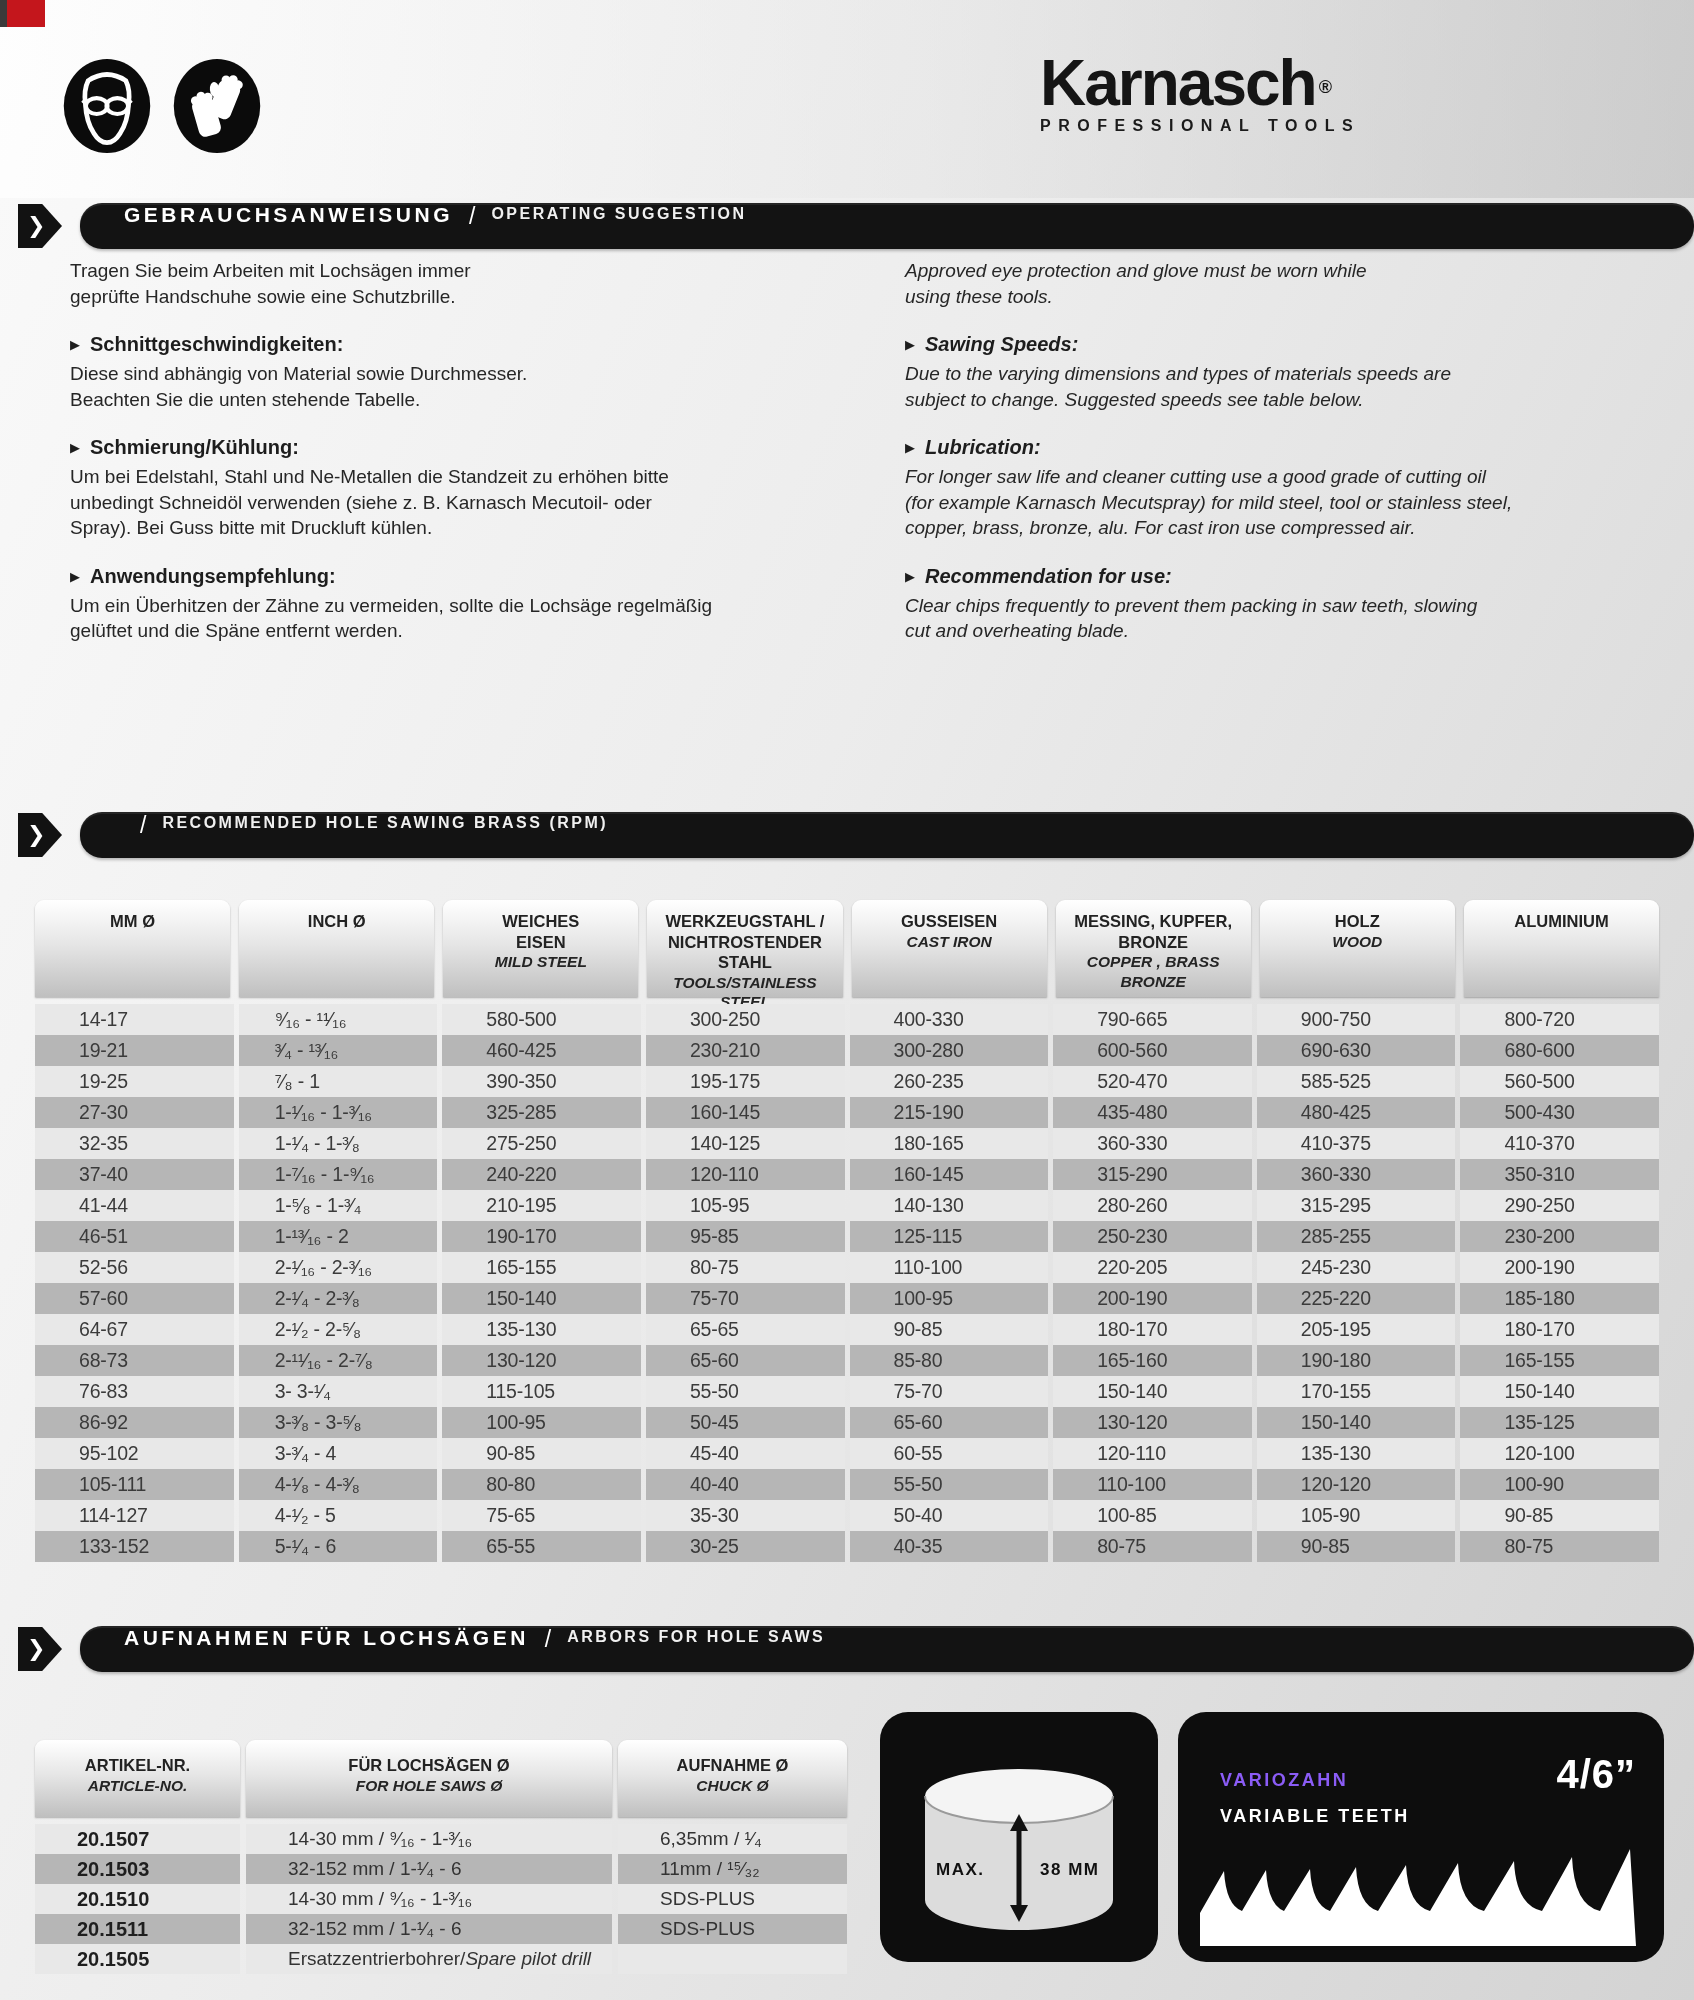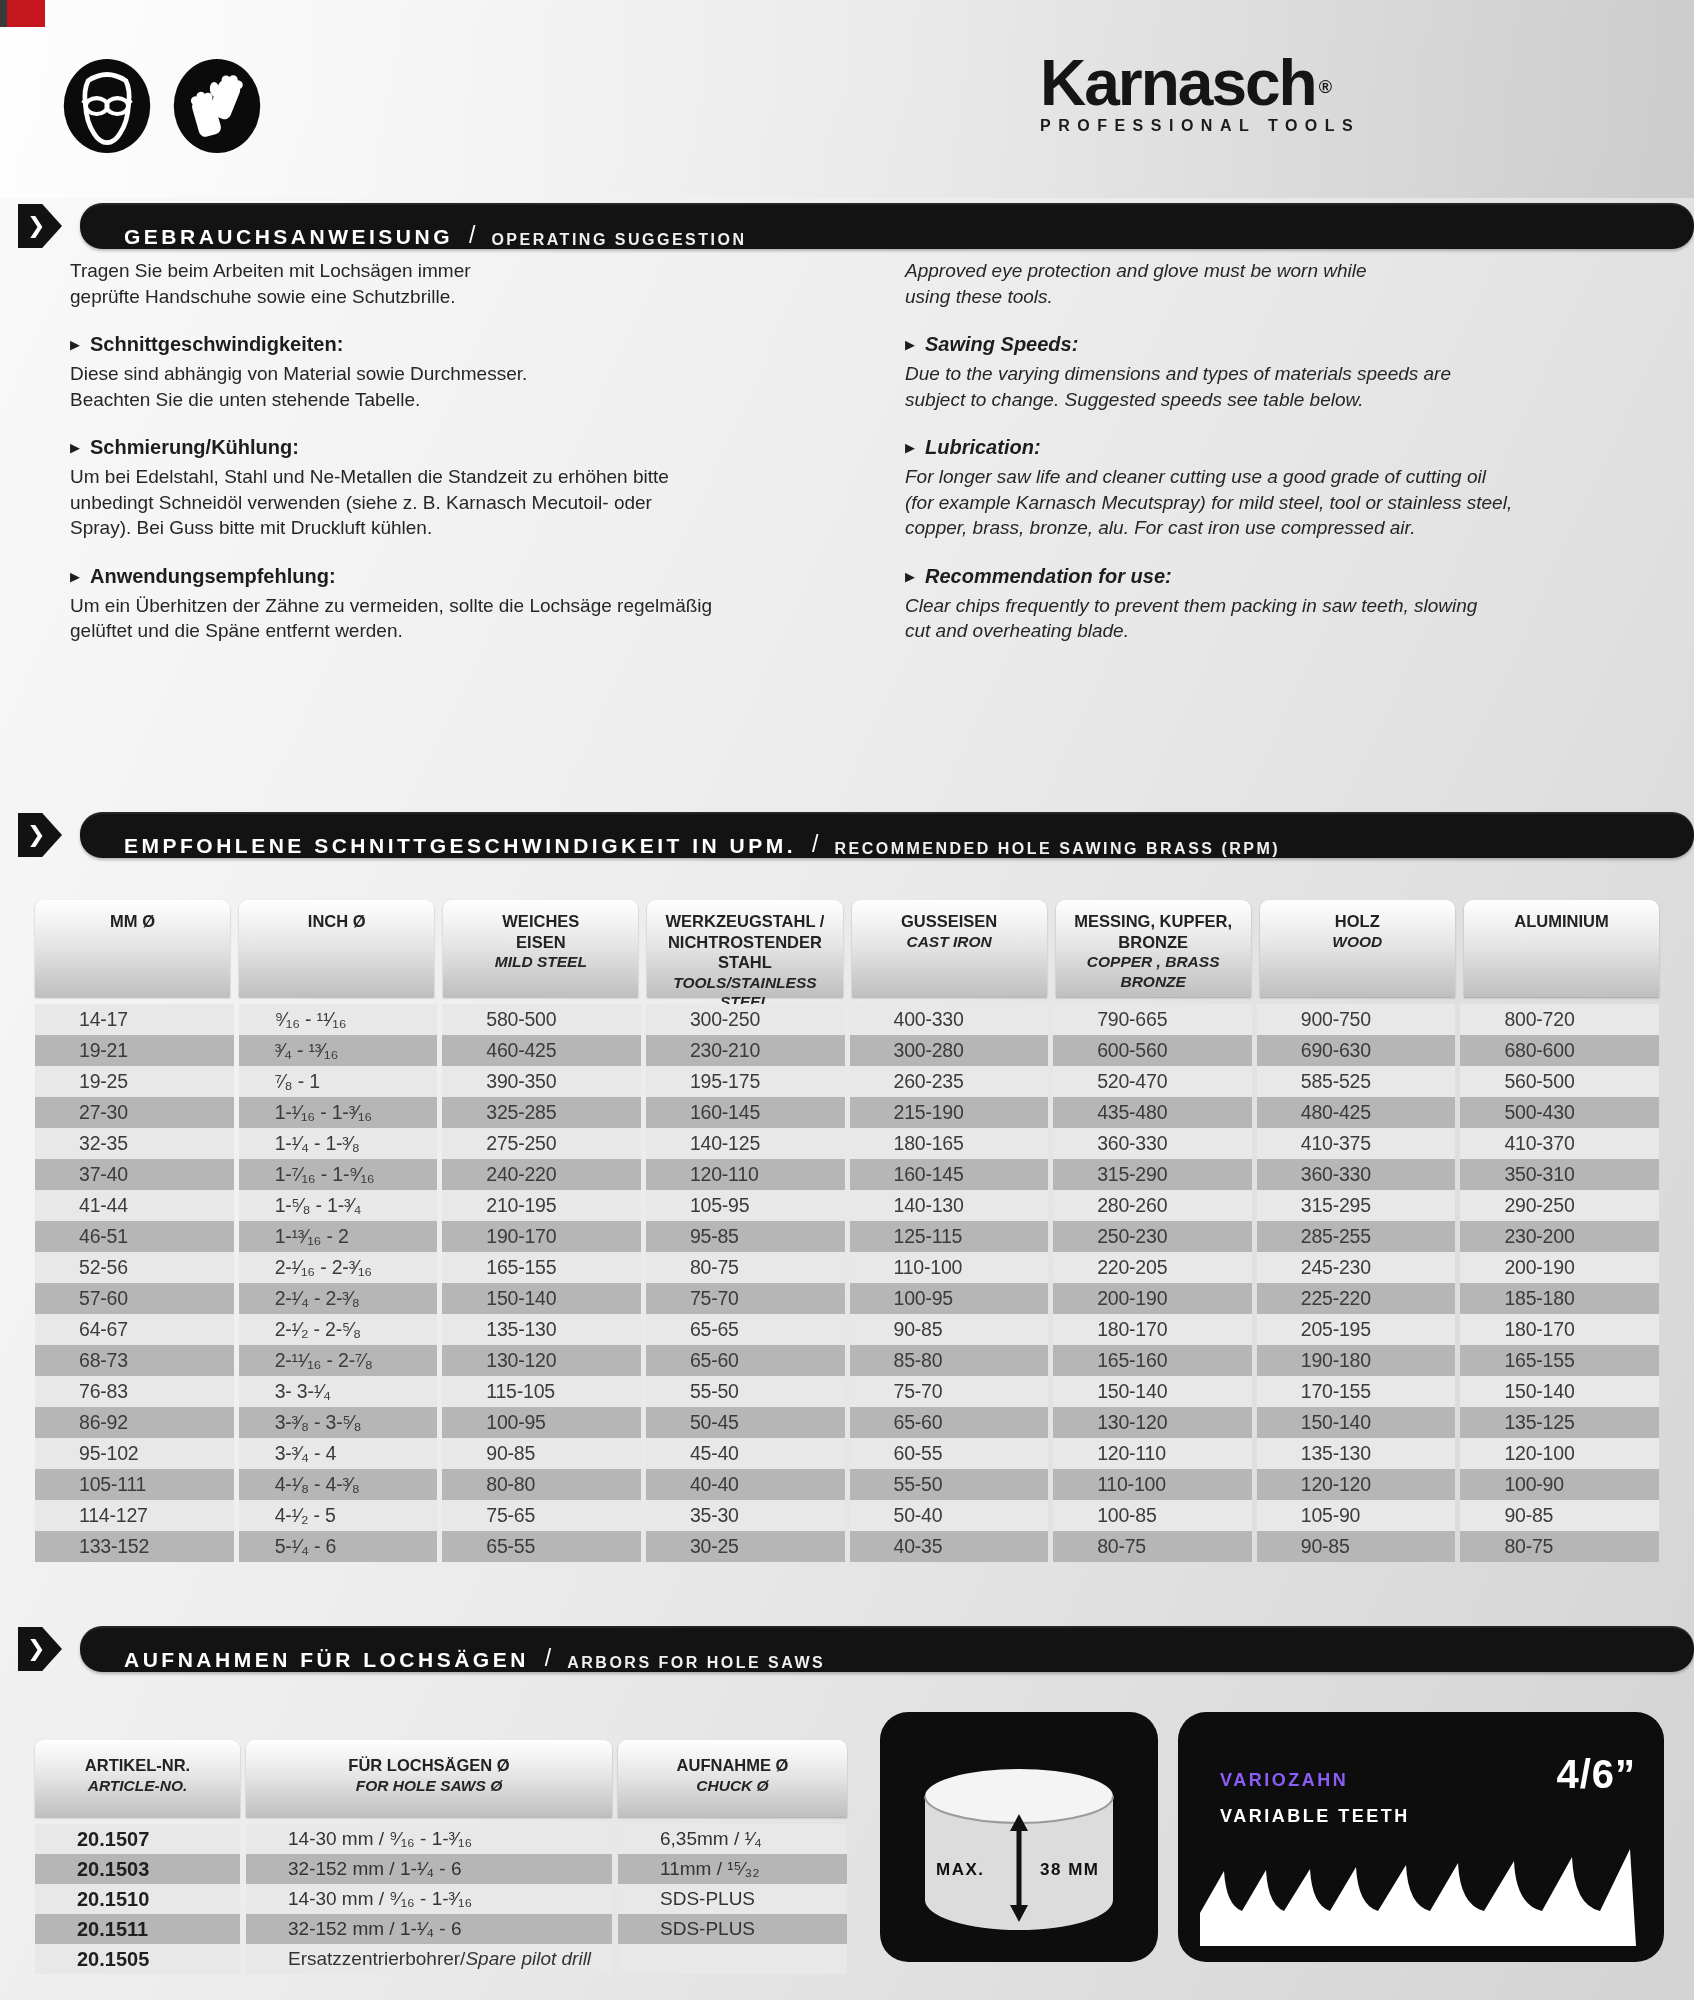--- a/index.html
+++ b/index.html
@@ -19,21 +19,21 @@
   .reg{font-size:18px;vertical-align:top;position:relative;top:4px;margin-left:3px;font-weight:700;}
   .brand-sub{margin-top:3px;font-size:16px;font-weight:700;letter-spacing:7.5px;color:#1b1b1b;white-space:nowrap;}
 
   
   .section-row{position:absolute;left:0;right:0;height:46px;}
   .section-row .chev{position:absolute;left:18px;top:1px;width:44px;height:44px;background:#121212;
         clip-path:polygon(0 0,55% 0,100% 50%,55% 100%,0 100%);
         display:flex;align-items:center;justify-content:flex-start;padding-left:9px;box-sizing:border-box;}
   .section-row .chev span{color:#fff;font-size:22px;font-weight:700;line-height:1;}
   .section-row .bar{position:absolute;left:80px;right:0;top:0;bottom:0;background:#131313;border-radius:22px;
-        display:flex;align-items:flex-end;padding-left:44px;box-shadow:inset 0 2px 0 rgba(255,255,255,.08),0 2px 3px rgba(0,0,0,.25);}
+        display:flex;align-items:flex-start;padding-left:44px;box-shadow:inset 0 2px 0 rgba(255,255,255,.08),0 2px 3px rgba(0,0,0,.25);}
   .bar-de{font-weight:700;font-size:21px;letter-spacing:3.5px;color:#ffffff;white-space:nowrap;}
   .bar-sep{margin:0 16px;font-size:23px;color:#ffffff;font-weight:400;}
   .bar-en{font-weight:700;font-size:16px;letter-spacing:2.5px;color:#f0f0f0;white-space:nowrap;padding-top:2px;}
   #bar1{top:203px;} #bar2{top:812px;} #bar3{top:1626px;}
 
   
   .cols{position:absolute;left:70px;top:258px;width:1570px;display:grid;grid-template-columns:835px 1fr;}
   .col p{margin:0 0 24px;white-space:pre-line;font-size:19px;line-height:25.5px;color:#262626;}
   .tblock{margin-bottom:18px;}
   .thead{font-size:20px;font-weight:700;color:#1d1d1d;margin-bottom:5px;display:flex;align-items:baseline;gap:10px;}
@@ -201,21 +201,20 @@
           </div>
         </div>
     </div>
   </div>
 
   <div class="section-row" id="bar2">
     <div class="chev">
         <span>❯</span>
       </div>
     <div class="bar">
-      <span class="bar-de">EMPFOHLENE SCHNITTGESCHWINDIGKEIT IN UPM.</span>
       <span class="bar-sep">/</span>
       <span class="bar-en">RECOMMENDED HOLE SAWING BRASS (RPM)</span>
     </div>
   </div>
 
   <div class="speed-table">
     <div class="sthead">
 
         <div class="hcell">
           <div class="hde">MM Ø</div>

